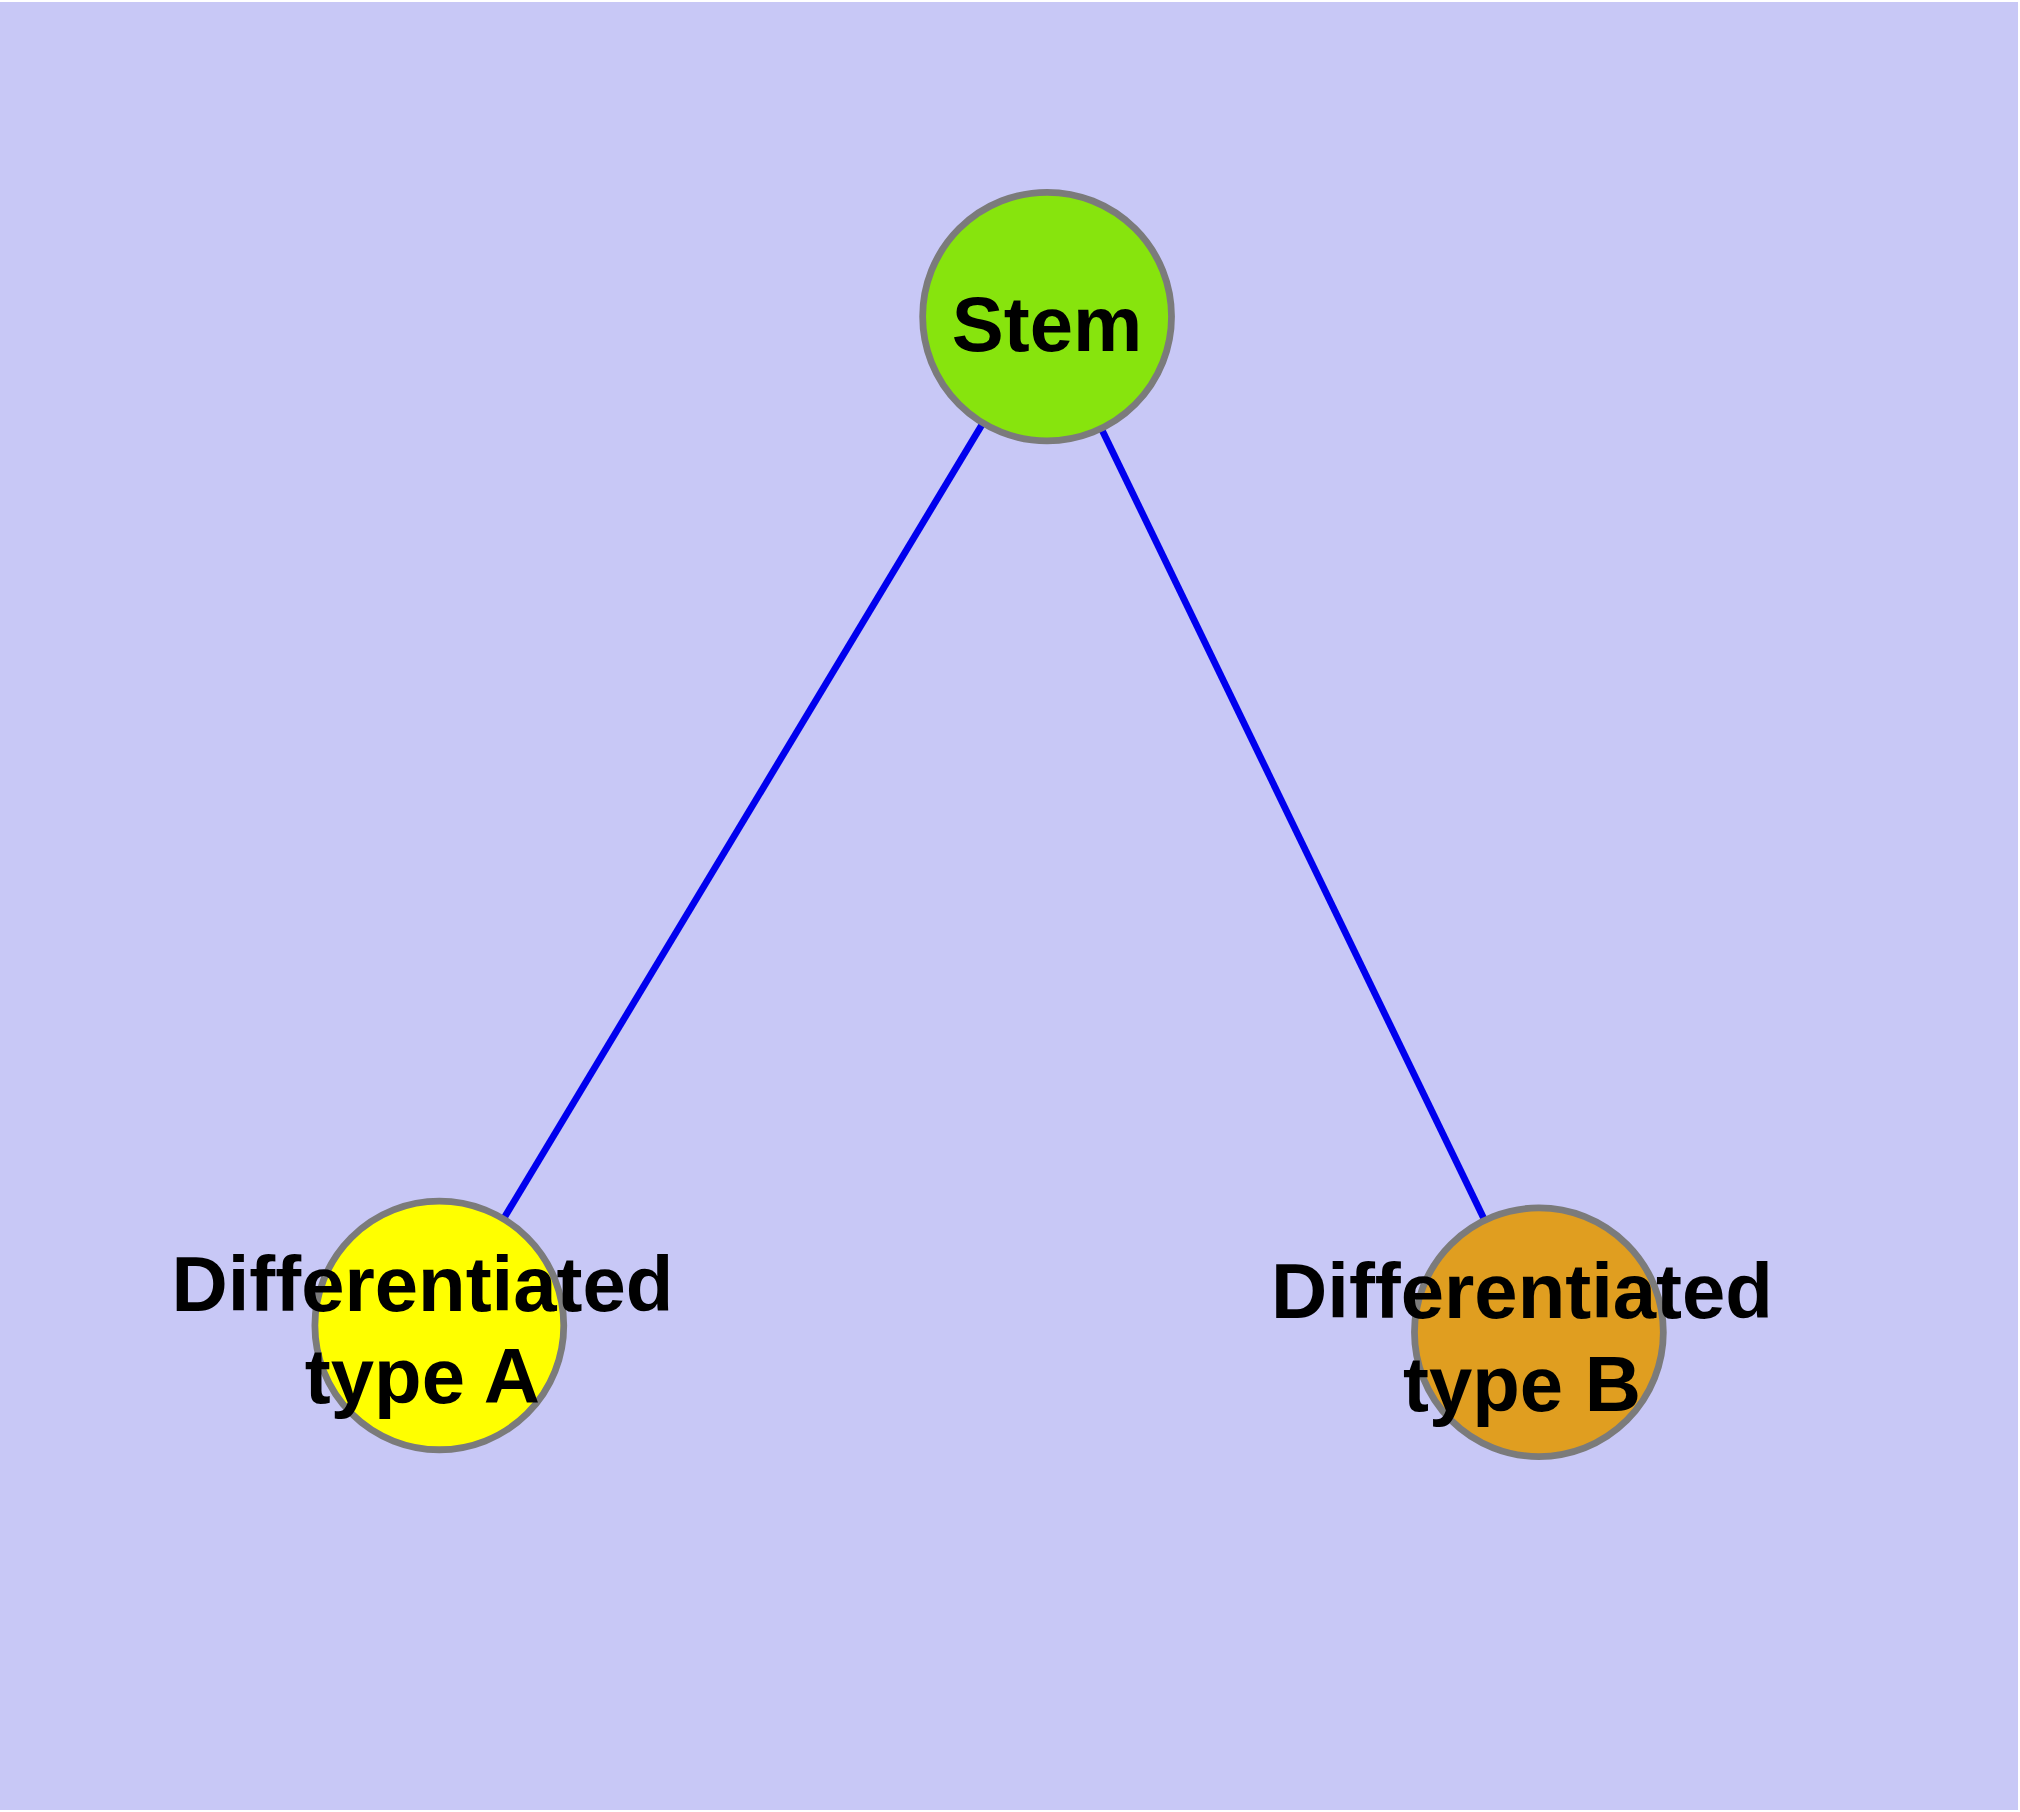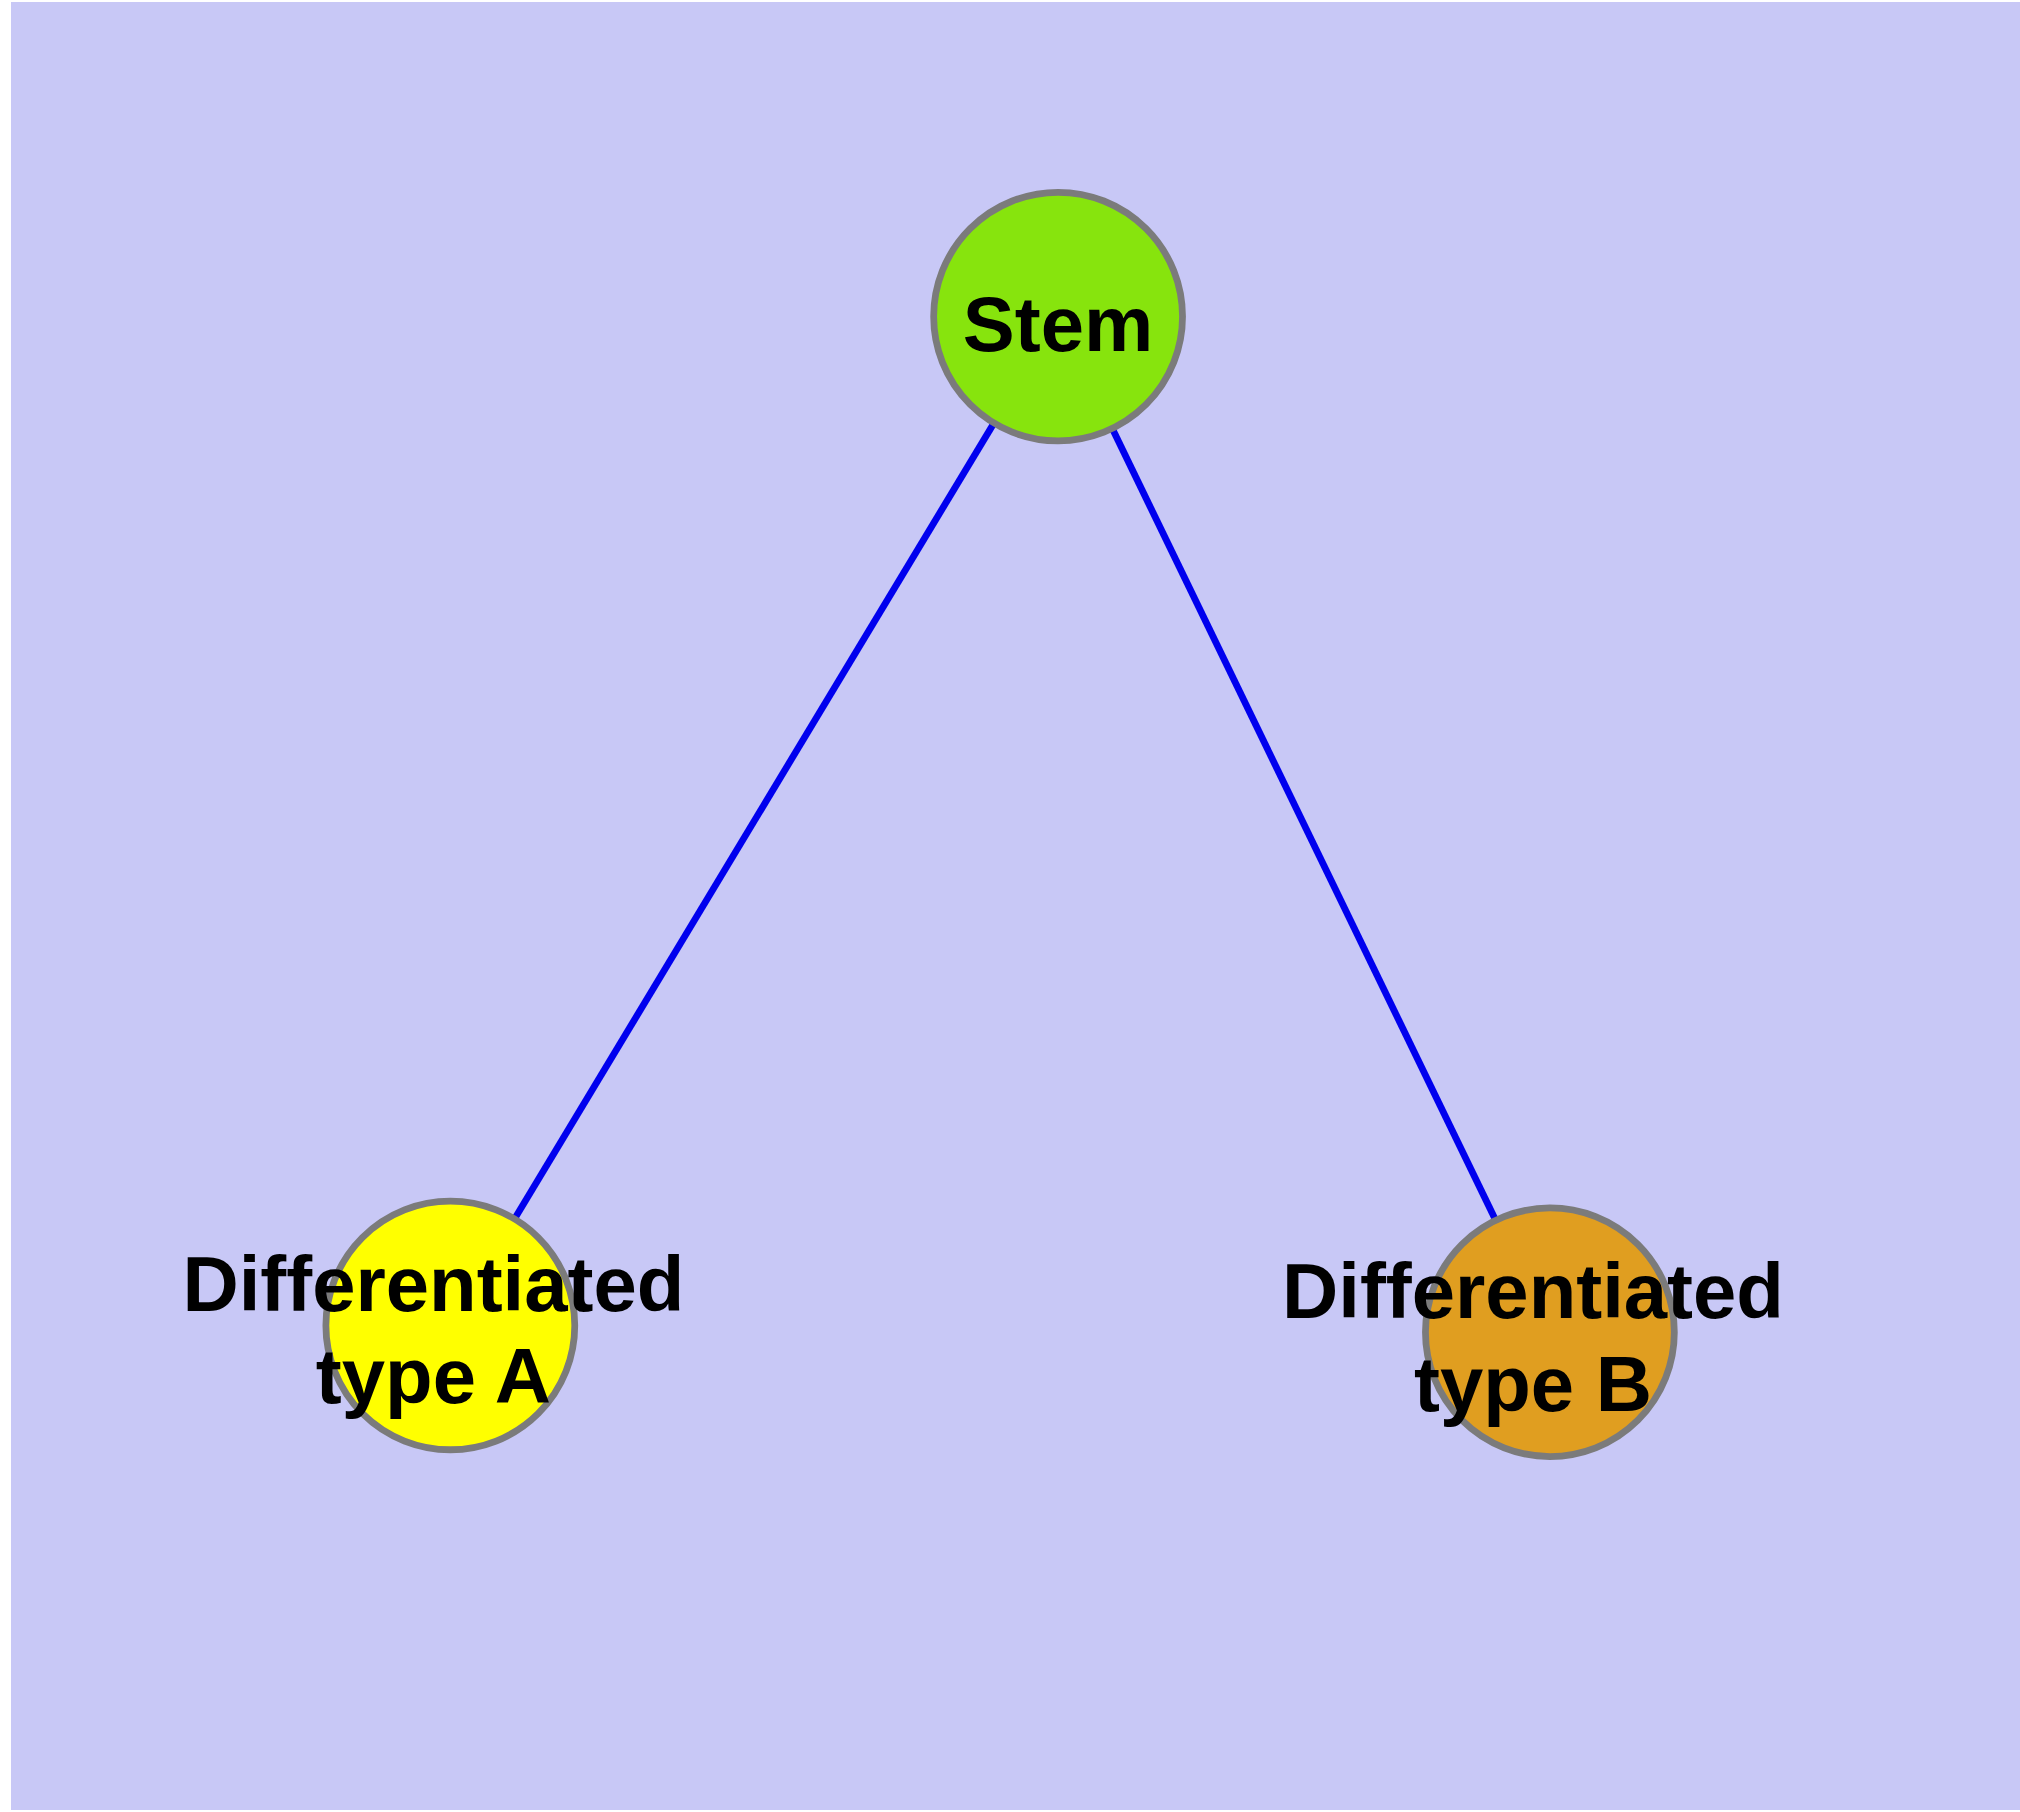--- a/index.html
+++ b/index.html
@@ -7,21 +7,20 @@
     padding: 0;
     width: 2021px;
     height: 1812px;
     background: #ffffff;
     overflow: hidden;
   }
   .page {
     position: relative;
     width: 1655px;
     height: 1812px;
-    margin-left: 11px;
   }
   svg.canvas {
     position: absolute;
     left: 0;
     top: 1.7px;
     width: 2018px;
     height: 1808px;
     display: block;
   }
   .edge {

